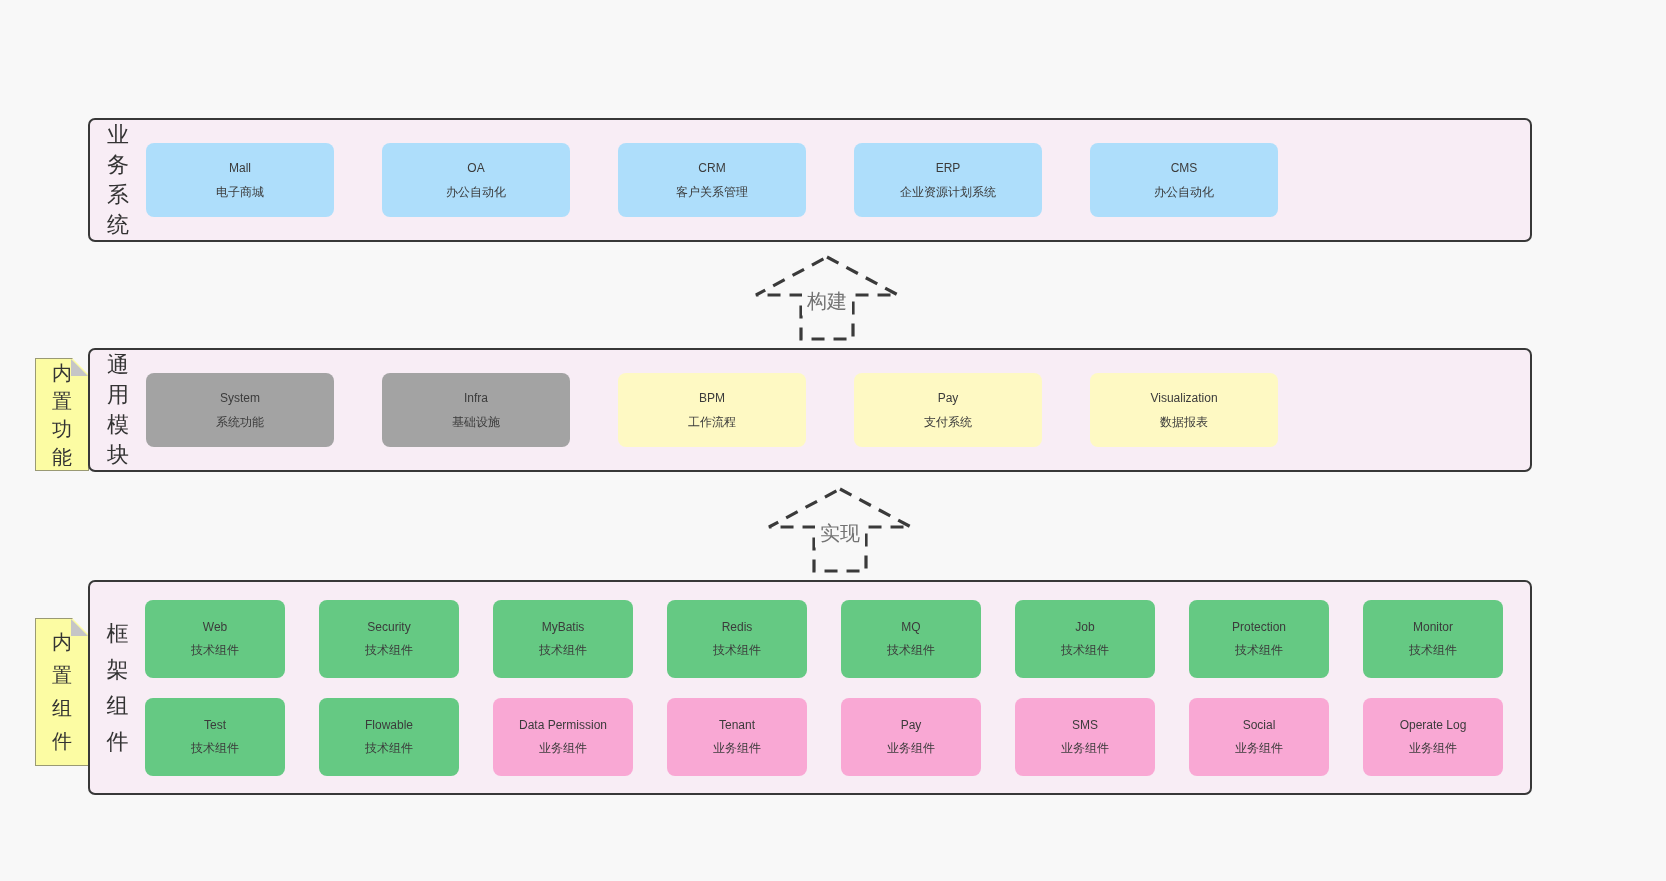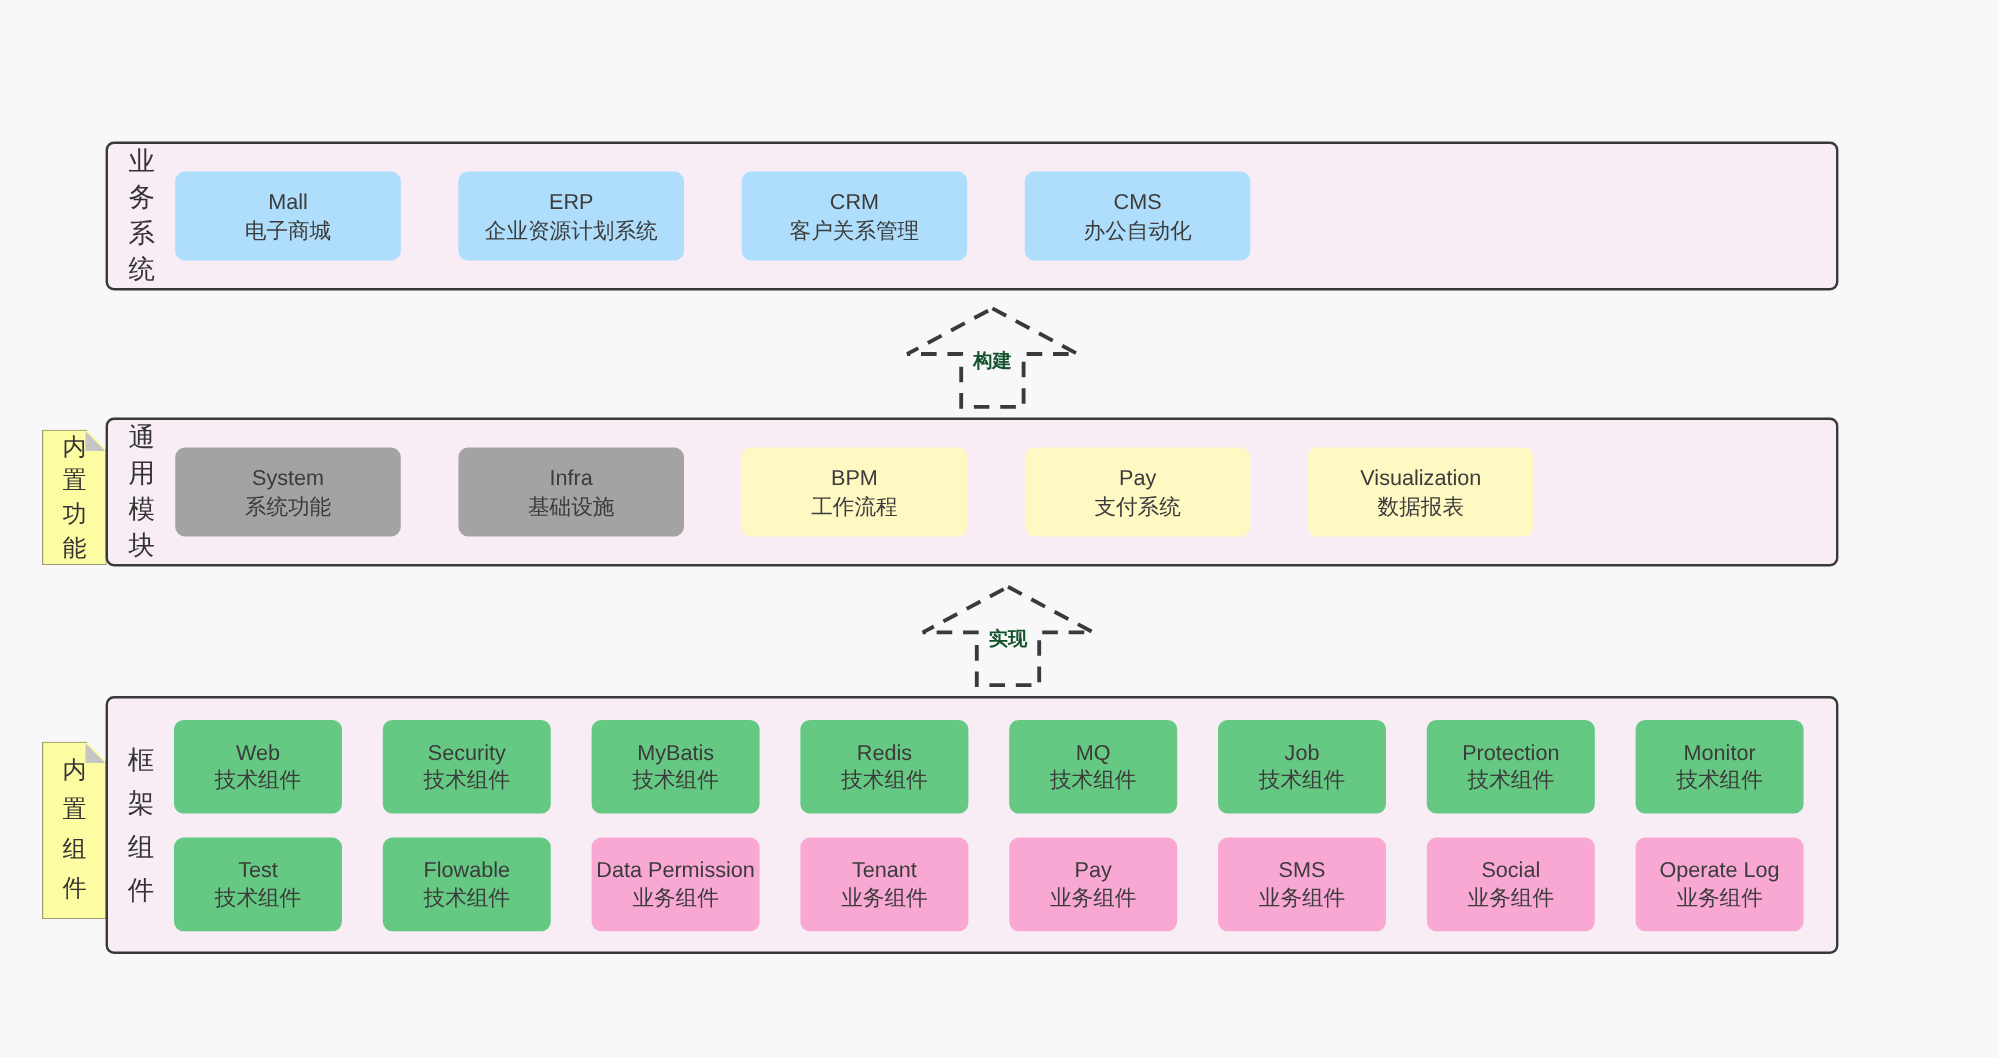--- a/index.html
+++ b/index.html
@@ -59,21 +59,21 @@
   .row { display: flex; gap: 34px; }
 
   
   .box {
     display: flex;
     flex-direction: column;
     align-items: center;
     justify-content: center;
     text-align: center;
     border-radius: 8px;
-    font-size: 18px;
+    font-size: 12px;
     line-height: 24px;
   }
   .layer1 .box, .layer2 .box { width: 188px; height: 74px; }
   .layer3 .box { width: 140px; height: 78px; line-height: 23px; }
   .blue       { background: #aedefb; }
   .red        { background: #a3a3a3; }
   .pink       { background: #fef9c3; }
   .green      { background: #65c983; }
   .lightgreen { background: #f9a8d4; }
 
@@ -120,24 +120,23 @@
   .arrow1 { left: 752px; top: 254px; }
   .arrow2 { left: 765px; top: 486px; }
   .arrow svg { display: block; width: 150px; height: 88px; }
   .arrow-label {
     position: absolute;
     left: 50%;
     top: 47px;
     transform: translate(-50%, -50%);
     background: #f8f8f8;
     padding: 1px 5px;
-    font-size: 16px;
-    color: #14532d;
+    font-size: 20px;
+    color: #737373;
     white-space: nowrap;
-    font-weight: bold;
   }
 </style>
 </head>
 <body>
 
 <div class="stage">
 
   <div class="note note1">
     <div class="fold"></div>
     <div class="note-text">内
@@ -158,26 +157,30 @@
     <div class="vlabel">业
 务
 系
 统</div>
     <div class="boxes">
       <div class="box blue">
         <div>Mall</div>
         <div>电子商城</div>
       </div>
       <div class="box blue">
+        <div>OA</div>
+        <div>办公自动化</div>
+      </div>
+      <div class="box blue">
+        <div>CRM</div>
+        <div>客户关系管理</div>
+      </div>
+      <div class="box blue">
         <div>ERP</div>
         <div>企业资源计划系统</div>
-      </div>
-      <div class="box blue">
-        <div>CRM</div>
-        <div>客户关系管理</div>
       </div>
       <div class="box blue">
         <div>CMS</div>
         <div>办公自动化</div>
       </div>
     </div>
   </section>
 
   <div class="arrow arrow1">
     <svg viewBox="0 0 150 88">

